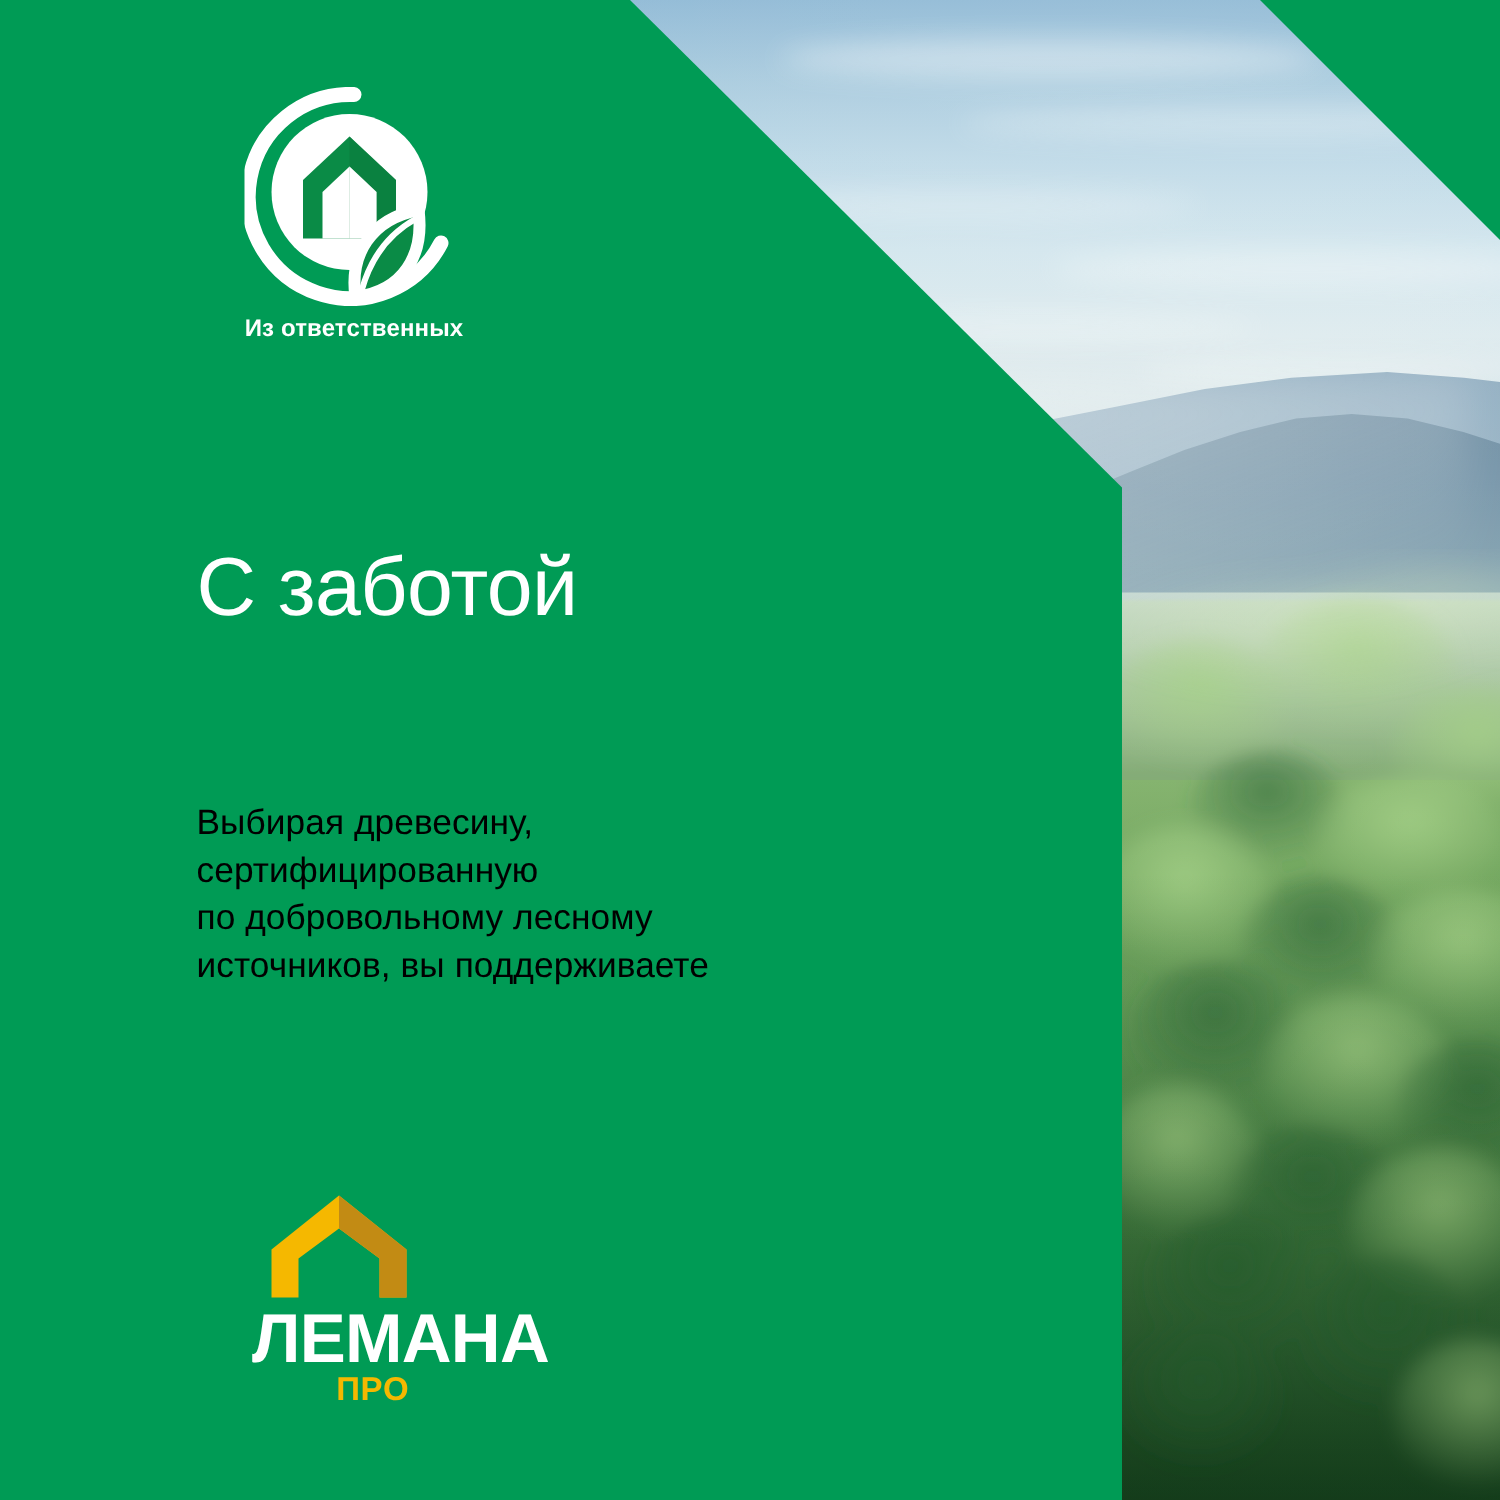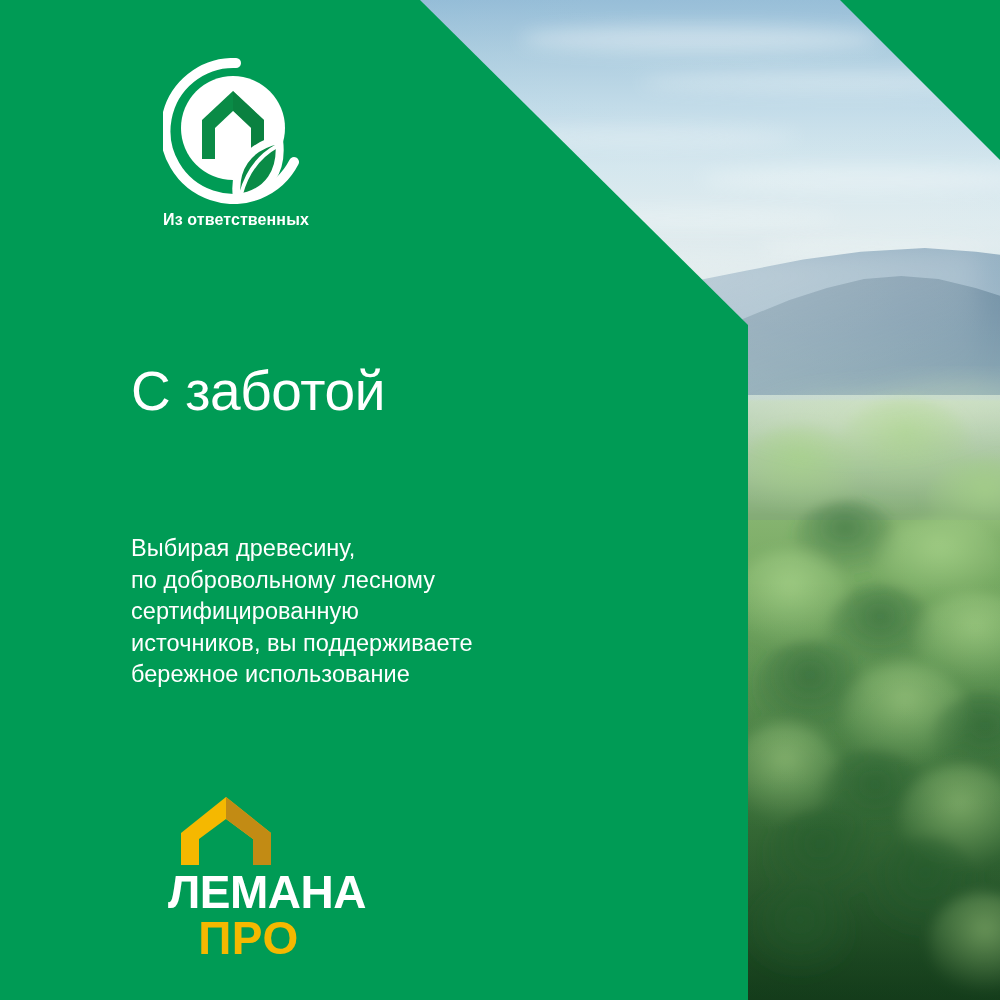--- a/index.html
+++ b/index.html
@@ -133,21 +133,21 @@
     font-weight:normal;
     line-height:1.04;
     letter-spacing:-.4px;
     margin-top:36px;
   }
   .headline span{display:block;}
 
   
   .body-copy{
     position:absolute;left:131px;top:533px;width:540px;
-    color:#ffffff;
+    color:#000000;
     font-size:23.5px;
     font-weight:normal;
     line-height:1.345;
     letter-spacing:.05px;
   }
   .body-copy span{display:block;white-space:nowrap;}
 
   
   .brand{
     position:absolute;left:131px;top:795px;width:235px;height:150px;
@@ -162,21 +162,21 @@
     color:#ffffff;
     font-size:46px;
     font-weight:bold;
     letter-spacing:-.5px;
     line-height:1;
   }
   .brand-sub{
     position:absolute;left:0;top:120px;width:235px;
     text-align:center;
     color:#f5b800;
-    font-size:46px;
+    font-size:22px;
     font-weight:bold;
     letter-spacing:.5px;
     line-height:1;
   }
 </style>
 </head>
 <body>
 
 <div class="banner">
 
@@ -273,24 +273,23 @@
       <div>Из ответственных</div>
     </div>
   </div>
 
   <div class="headline">
     <span>С заботой</span>
   </div>
 
   <div class="body-copy">
     <span>Выбирая древесину,</span>
+    <span>сертифицированную</span>
     <span>по добровольному лесному</span>
-    <span>сертифицированную</span>
     <span>источников, вы поддерживаете</span>
-    <span>бережное использование</span>
   </div>
 
   <div class="brand">
     <div class="brand-house">
       <svg viewBox="0 0 94 72" aria-hidden="true">
 
         <path d="M47 2 L92 38 L92 70 L74 70 L74 44 L47 24 L20 44 L20 70 L2 70 L2 38 Z" fill="#f5b800"></path>
 
         <path d="M47 2 L92 38 L92 70 L74 70 L74 44 L47 24 Z" fill="#c28b14"></path>
       </svg>

